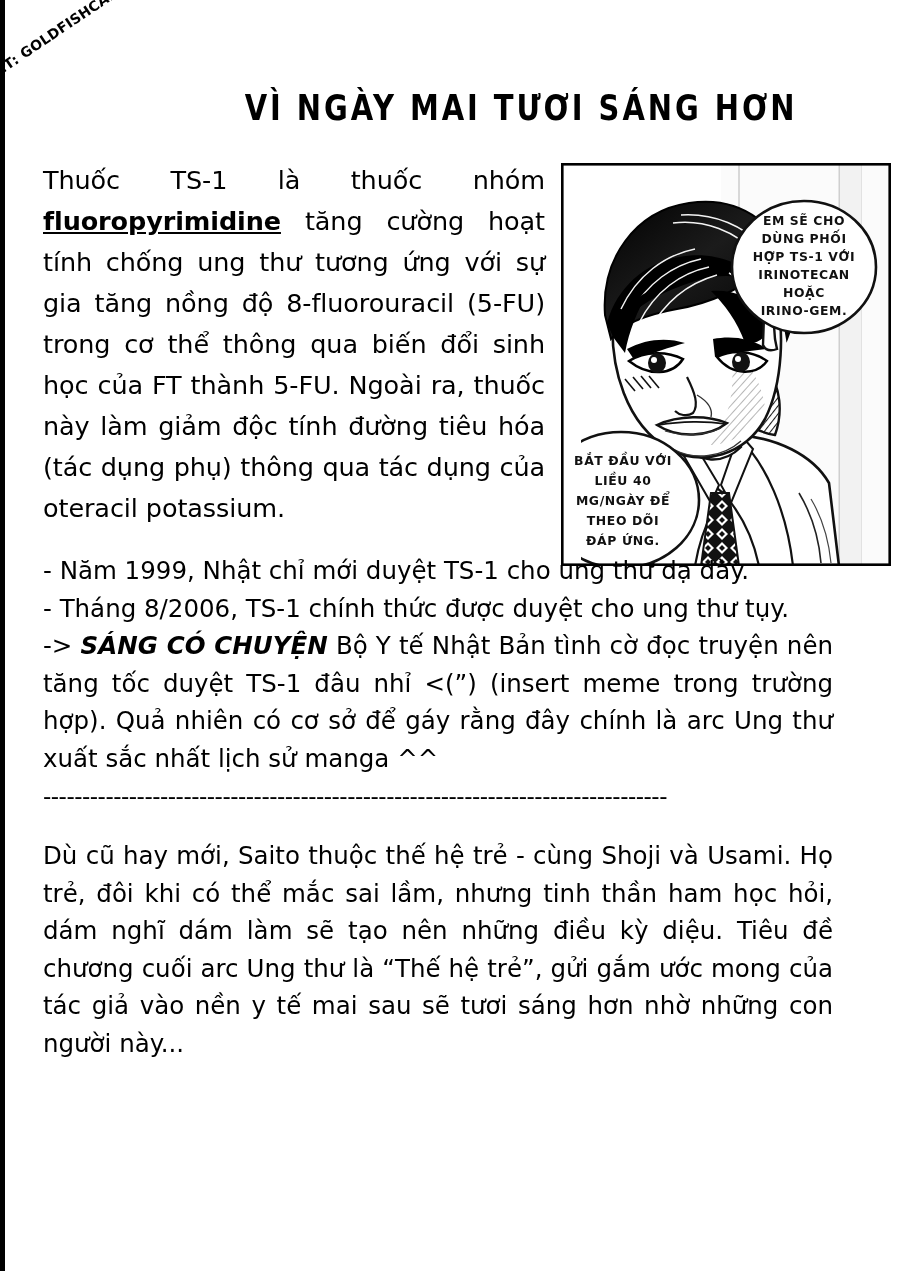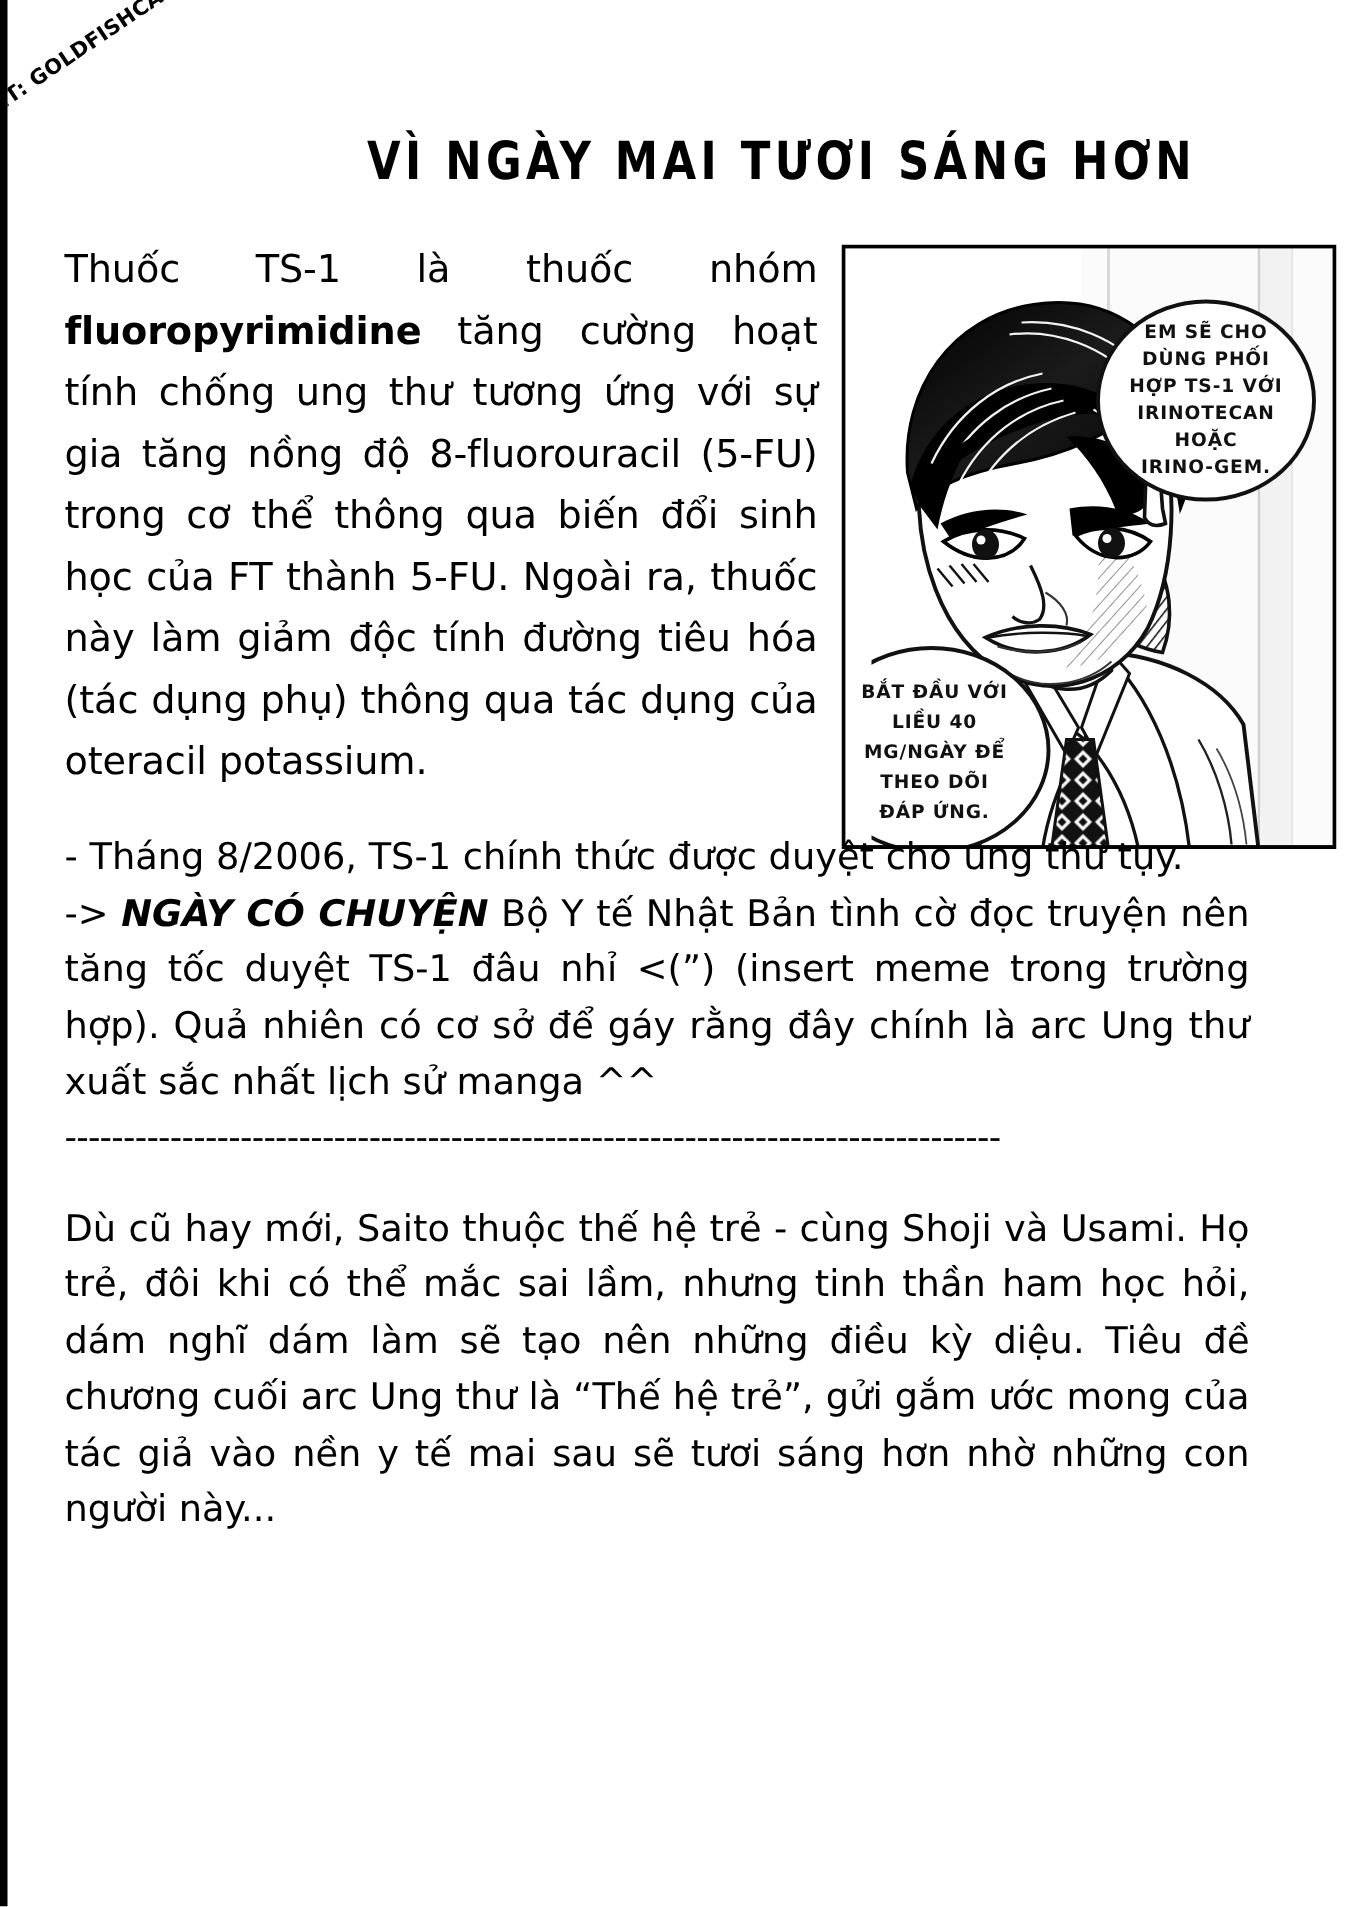--- a/index.html
+++ b/index.html
@@ -100,21 +100,21 @@
   #figure svg { display: block; width: 330px; height: 403px; }
 
   #intro-text {
     font-size: 25.5px;
     line-height: 41px;
     text-align: justify;
     text-justify: inter-word;
     hyphens: none;
     letter-spacing: -0.1px;
   }
-  #intro-text b { font-weight: bold; }
+  #intro-text b { font-weight: bold; text-decoration: underline; }
 
   
   #body-text {
     position: absolute;
     left: 38px;
     top: 552px;
     width: 790px;
     font-size: 24.5px;
     line-height: 37.5px;
   }
@@ -280,24 +280,25 @@
     </div>
 
     <div id="intro-text"><span>Thuốc TS-1 là thuốc nhóm </span><b>fluoropyrimidine</b><span> tăng cường hoạt tính chống ung thư tương ứng với sự gia tăng nồng độ 8-fluorouracil (5-FU) trong cơ thể thông qua biến đổi sinh học của FT thành 5-FU. Ngoài ra, thuốc này làm giảm độc tính đường tiêu hóa (tác dụng phụ) thông qua tác dụng của oteracil potassium.</span></div>
 
     <div style="clear:both"></div>
   </div>
 
   <div id="body-text">
 
     <div class="bullets">
+      <p class="plain">- Năm 1999, Nhật chỉ mới duyệt TS-1 cho ung thư dạ dày.</p>
       <p class="plain">- Tháng 8/2006, TS-1 chính thức được duyệt cho ung thư tụy.</p>
     </div>
 
-    <p class="para j"><span>-&gt; </span><span class="bi">NGÀY CÓ CHUYỆN</span><span> Bộ Y tế Nhật Bản tình cờ đọc truyện nên tăng tốc duyệt TS-1 đâu nhỉ &lt;(”) (insert meme trong trường hợp). Quả nhiên có cơ sở để gáy rằng đây chính là arc Ung thư xuất sắc nhất lịch sử manga ^^</span></p>
+    <p class="para j"><span>-&gt; </span><span class="bi">SÁNG CÓ CHUYỆN</span><span> Bộ Y tế Nhật Bản tình cờ đọc truyện nên tăng tốc duyệt TS-1 đâu nhỉ &lt;(”) (insert meme trong trường hợp). Quả nhiên có cơ sở để gáy rằng đây chính là arc Ung thư xuất sắc nhất lịch sử manga ^^</span></p>
 
 
     <div class="sep">--------------------------------------------------------------------------------</div>
 
 
     <div class="gap"></div>
 
     <p class="para j">Dù cũ hay mới, Saito thuộc thế hệ trẻ - cùng Shoji và Usami. Họ trẻ, đôi khi có thể mắc sai lầm, nhưng tinh thần ham học hỏi, dám nghĩ dám làm sẽ tạo nên những điều kỳ diệu. Tiêu đề chương cuối arc Ung thư là “Thế hệ trẻ”, gửi gắm ước mong của tác giả vào nền y tế mai sau sẽ tươi sáng hơn nhờ những con người này...</p>
   </div>
 

